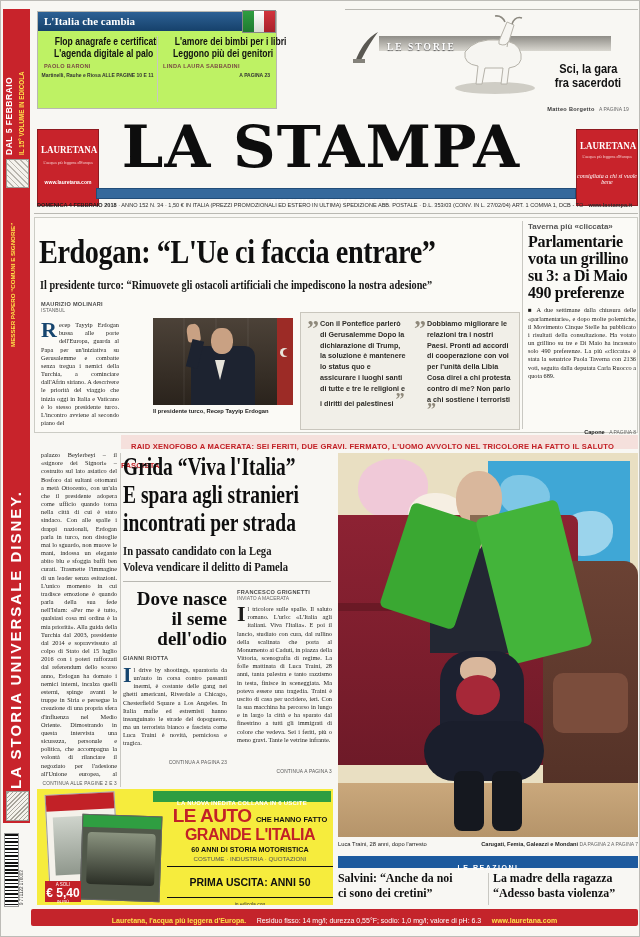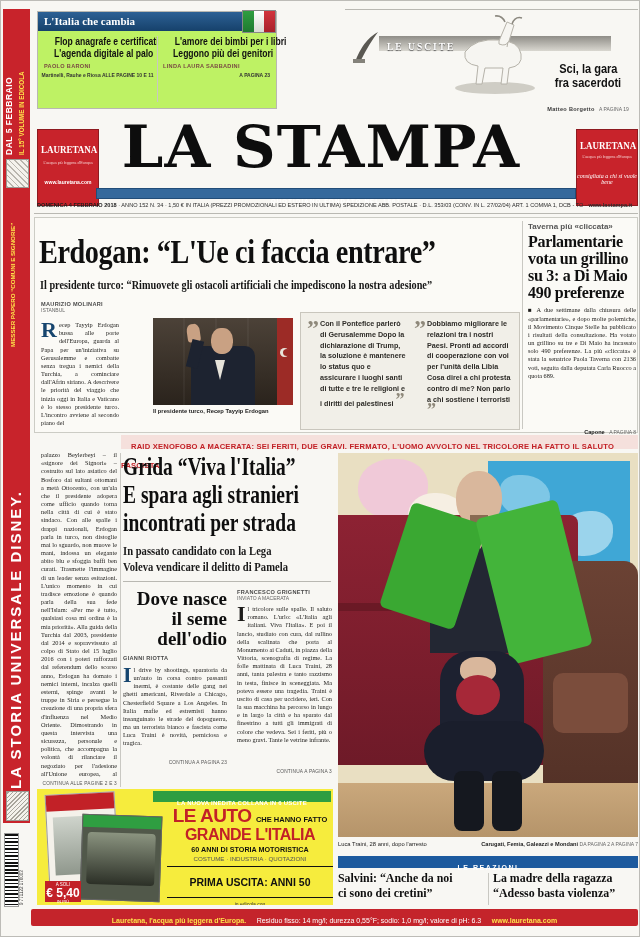--- a/index.html
+++ b/index.html
@@ -67,21 +67,21 @@
       <div class="pages-sm b" style="margin-top:3px;text-align:right;padding-right:4px;color:#333;">A PAGINA 23</div>
     </div>
   </div>
 
   <div class="abs" style="left:344px;top:8px;width:293px;height:100px;background:#f8f7f3;border-top:1px solid #b9b8b2;">
     <svg class="abs" width="30" height="34" viewBox="0 0 30 34" style="left:6px;top:20px;">
       <path d="M4 32 Q12 10 27 2 Q18 14 10 30 Z" fill="#5a5852"></path>
       <rect x="2" y="29" width="12" height="4" fill="#84827a"></rect>
     </svg>
     <div class="abs" style="left:34px;top:26px;width:232px;height:15px;background:linear-gradient(180deg,#8f8d87,#d9d7d0);text-align:left;">
-      <span class="serif b" style="color:#fff;font-size:9.5px;letter-spacing:2px;padding-left:8px;line-height:15px;text-shadow:0 1px 1px #555;">LE USCITE</span>
+      <span class="serif b" style="color:#fff;font-size:9.5px;letter-spacing:2px;padding-left:8px;line-height:15px;text-shadow:0 1px 1px #555;">LE STORIE</span>
     </div>
     <svg class="abs" width="96" height="84" viewBox="0 0 96 84" style="left:100px;top:4px;">
       <ellipse cx="50" cy="74" rx="40" ry="6" fill="#cfcdc5"></ellipse>
       <path d="M20 38 Q30 24 54 26 Q74 27 76 40 Q78 52 64 54 L62 70 L56 70 L58 54 L40 54 L37 70 L31 70 L33 52 Q18 50 20 38 Z" fill="#f6f5f1" stroke="#b5b2a9" stroke-width="1"></path>
       <path d="M54 27 L62 8 L69 11 L64 27 Q61 33 54 30 Z" fill="#f6f5f1" stroke="#b5b2a9" stroke-width="1"></path>
       <path d="M60 8 Q57 1 50 2" stroke="#8b887f" stroke-width="1.5" fill="none"></path>
       <path d="M67 10 Q70 2 77 4" stroke="#8b887f" stroke-width="1.5" fill="none"></path>
       <path d="M63 28 L62 33" stroke="#b5b2a9" stroke-width="1" fill="none"></path>
     </svg>
     <div class="abs" style="left:196px;top:52px;width:94px;text-align:center;">

